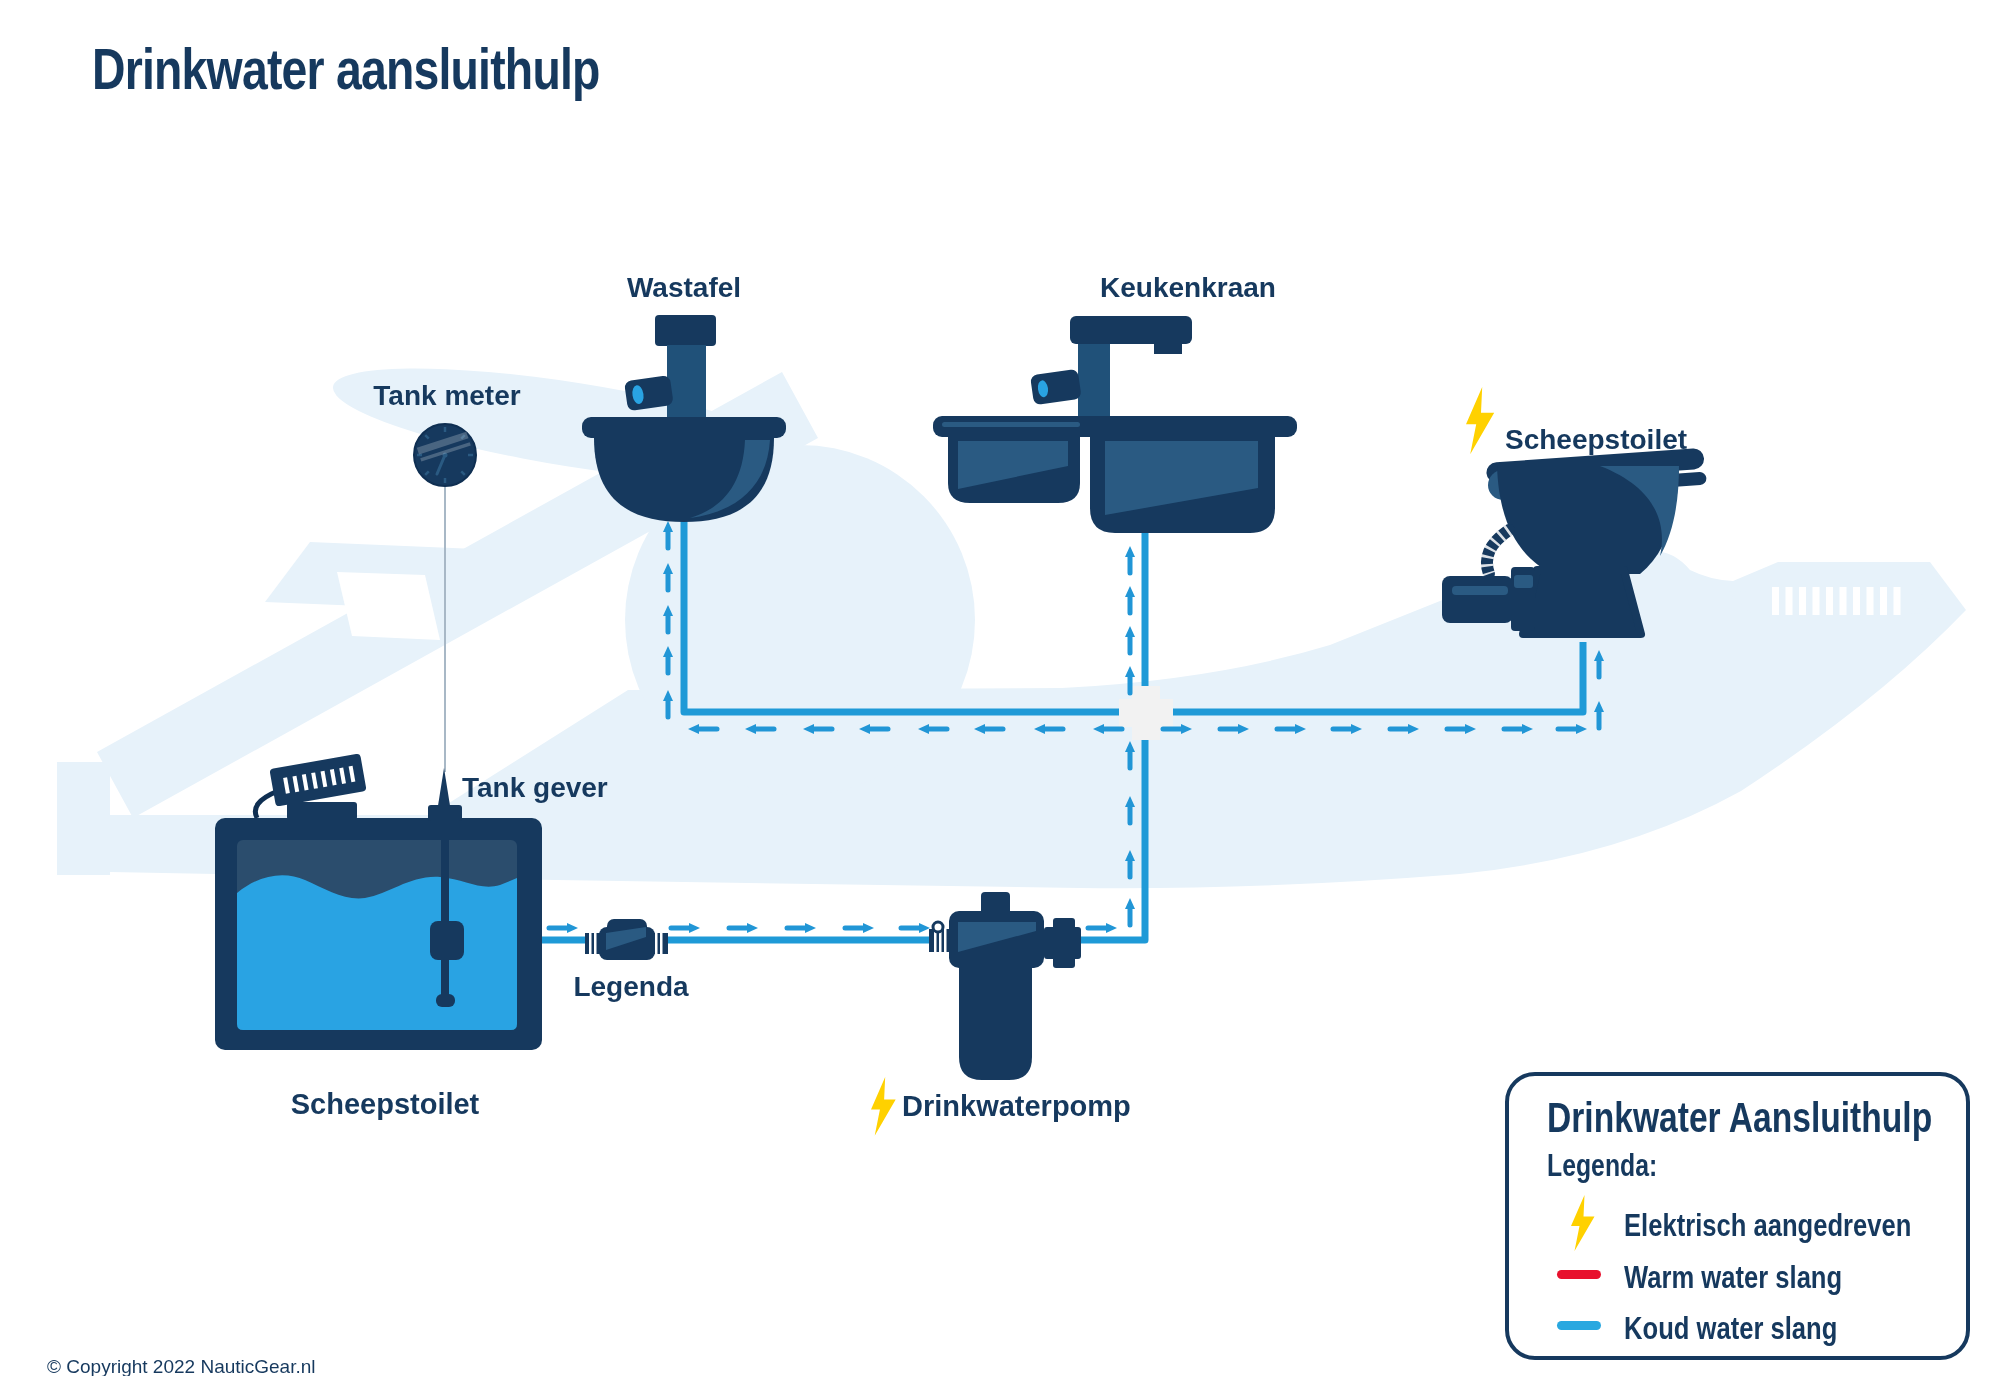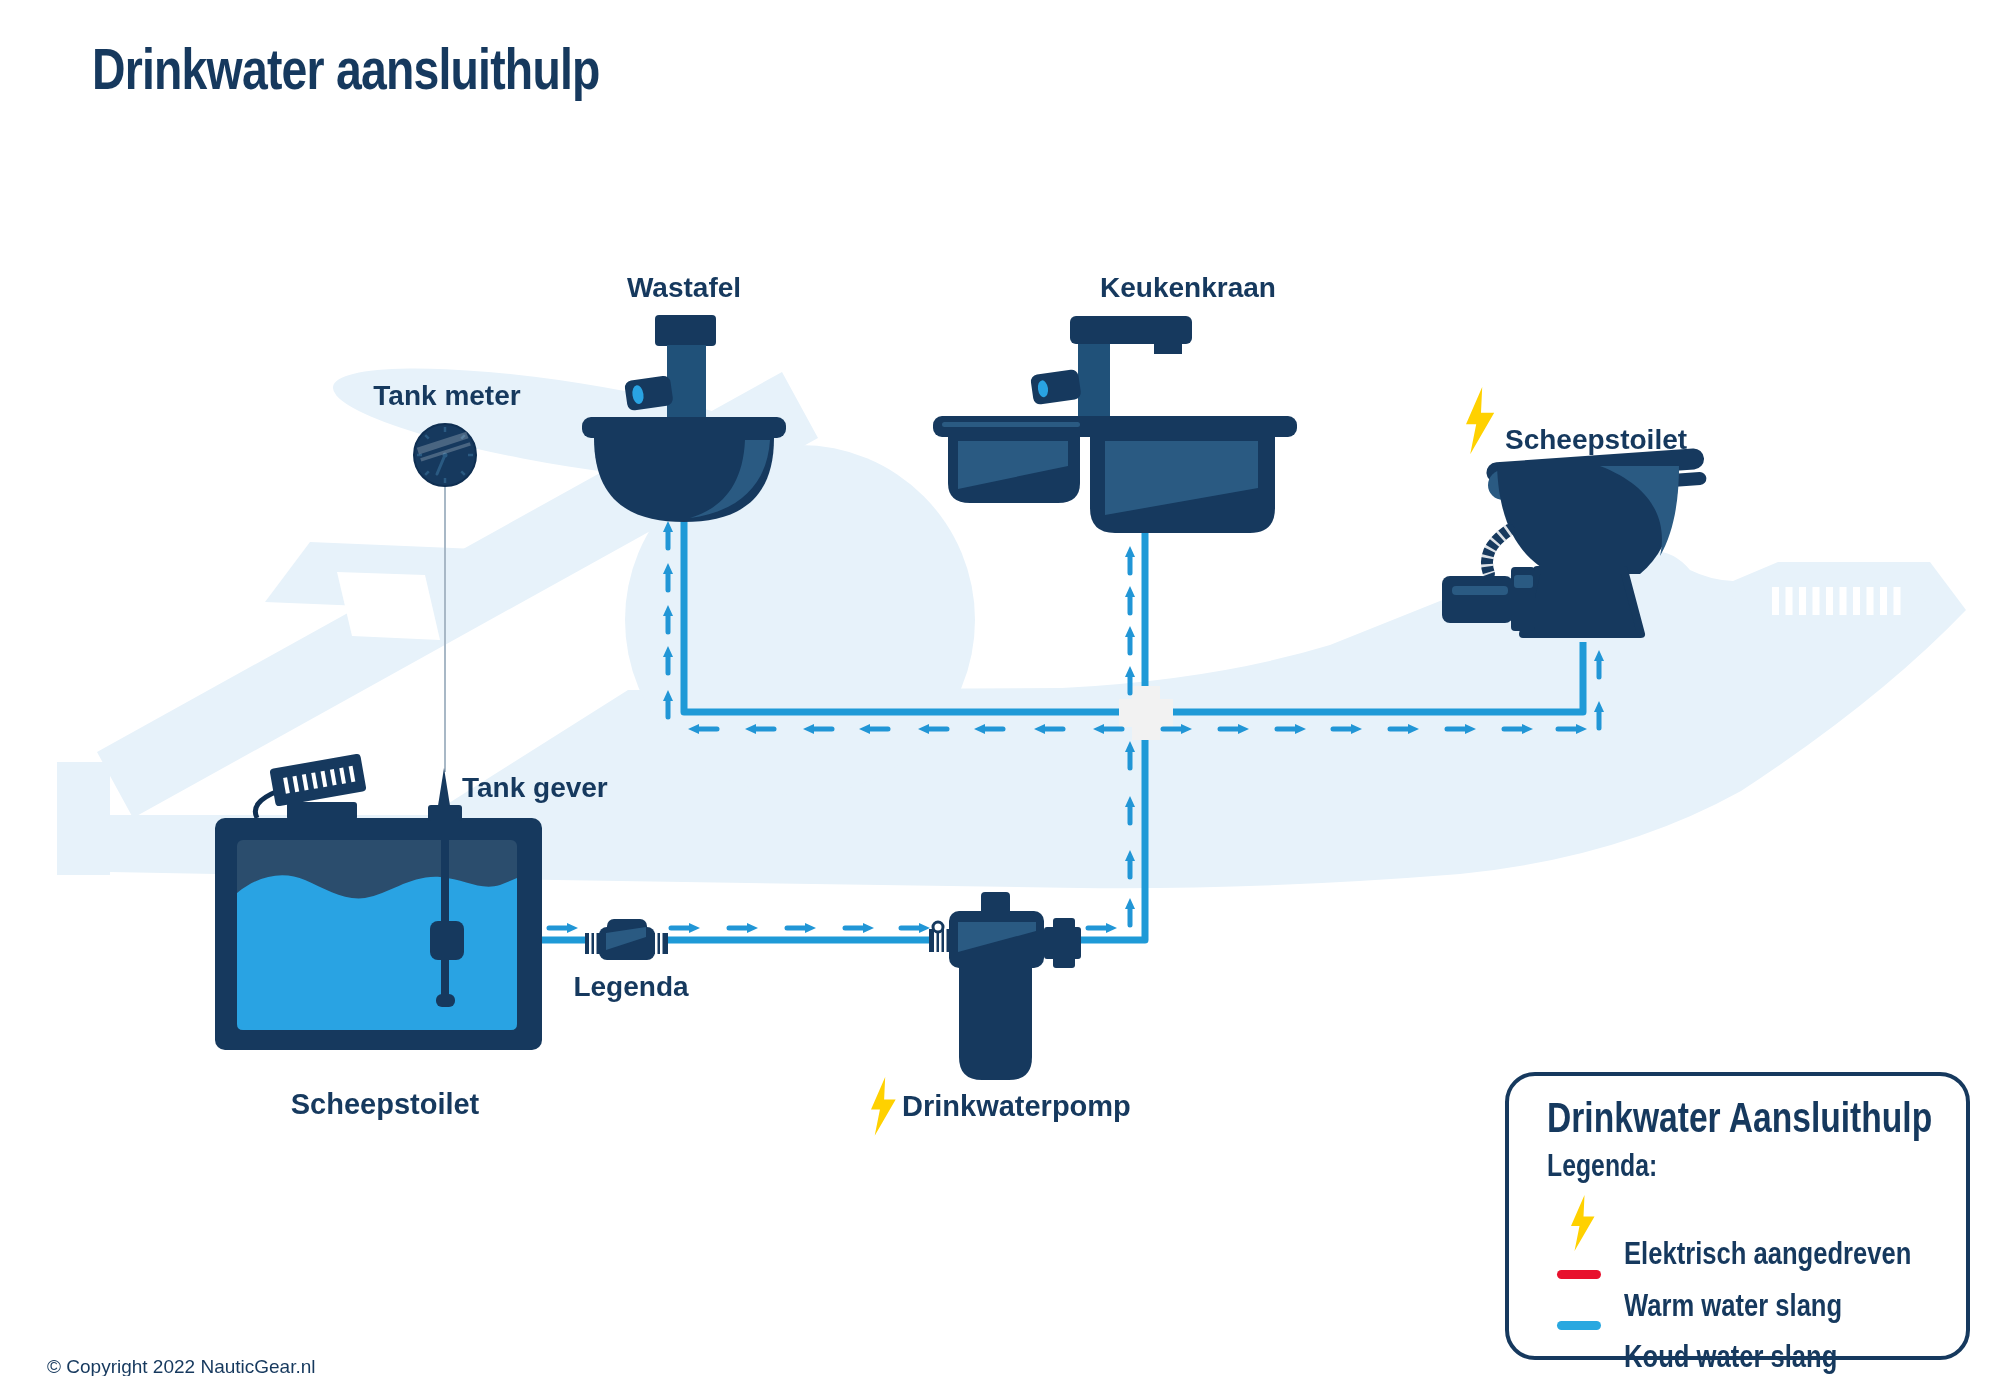--- a/index.html
+++ b/index.html
@@ -9,21 +9,21 @@
   .lbl{position:absolute;font-weight:700;font-size:28px;color:#16395e;white-space:nowrap;text-align:center;}
   .lbl.center{transform:translateX(-50%);}
   .cond{display:inline-block;transform:scaleX(.8);transform-origin:0 0;white-space:nowrap;}
   #title-block{position:absolute;left:92px;top:36px;line-height:66px;}
   #title-line1{font-size:58px;font-weight:700;color:#16395e;letter-spacing:-1px;}
   #title-line2{font-size:58px;font-weight:700;color:#29a8e0;letter-spacing:-1px;}
   #legend-box{position:absolute;left:1505px;top:1072px;width:465px;height:288px;
               background:#fff;border:4px solid #16395e;border-radius:30px;box-sizing:border-box;}
   #legend-title{position:absolute;left:38px;top:18px;font-size:42px;font-weight:700;color:#16395e;}
   #legend-heading{position:absolute;left:38px;top:72px;font-size:31px;font-weight:700;color:#16395e;}
-  .legend-item-label{position:absolute;left:115px;font-size:32px;font-weight:700;color:#16395e;margin-top:28px;}
+  .legend-item-label{position:absolute;left:115px;font-size:32px;font-weight:700;color:#16395e;}
   .legend-dash{position:absolute;left:48px;width:44px;height:9px;border-radius:5px;}
   #copyright{position:absolute;left:47px;top:1356px;font-size:19px;font-weight:400;color:#16395e;}
 </style>
 </head>
 <body>
 
 <div id="stage">
 
 <svg id="art" width="2000" height="1400" viewBox="0 0 2000 1400">
   <defs>

